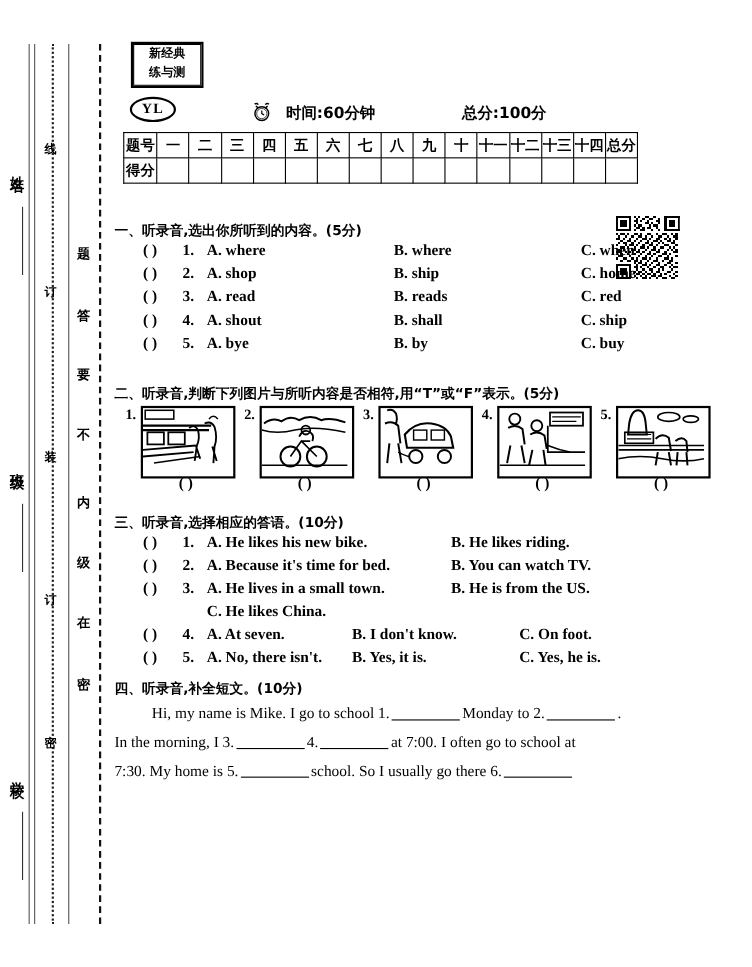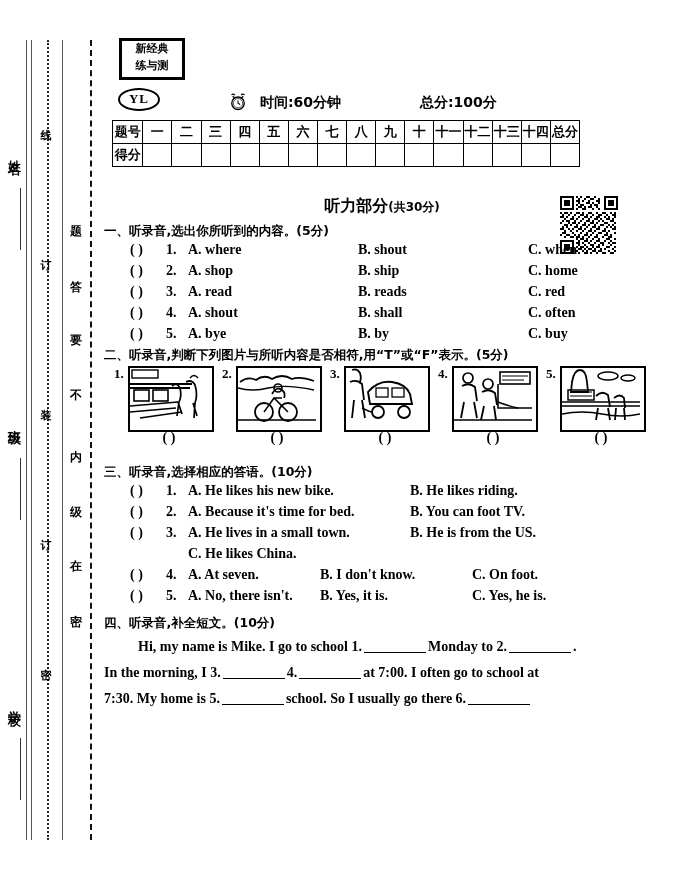--- a/index.html
+++ b/index.html
@@ -133,21 +133,21 @@
     position:absolute;left:14px;top:0;width:82px;height:62px;
     border:2px solid #000;background:#fff;overflow:hidden;
   }
   .pic-paren{
     position:absolute;left:14px;top:64px;width:82px;text-align:center;
     font-size:14px;font-weight:bold;
   }
 
   
   .passage{
-    font-size:14px;font-weight:bold;line-height:26px;
+    font-size:14px;font-weight:normal;line-height:26px;
     font-family:"Liberation Serif",serif;
     margin-top:2px;
   }
   .passage .indent{display:inline-block;width:34px;}
   .blank{display:inline-block;width:62px;border-bottom:1.5px solid #000;
          vertical-align:-2px;margin:0 2px;}
 </style>
 </head>
 <body>
 
@@ -462,31 +462,28 @@
           <rect x="9" y="28" width="1" height="1"></rect>
             <rect x="12" y="28" width="2" height="1"></rect>
           <rect x="15" y="28" width="1" height="1"></rect>
             <rect x="18" y="28" width="1" height="1"></rect>
           <rect x="21" y="28" width="2" height="1"></rect>
             <rect x="25" y="28" width="2" height="1"></rect>
         </g>
       </svg>
     </div>
 
-    <div class="part-title">
-      <span>听力部分</span><span class="small">(共30分)</span>
-    </div>
 
     <div class="sec-head">一、听录音,选出你所听到的内容。(5分)</div>
 
     <div class="opt-row">
       <span class="paren">(          )</span>
       <span class="num">1.</span>
       <span class="oa">A. where</span>
-      <span class="ob" style="left:254px;">B. shout</span>
+      <span class="ob" style="left:254px;">B. where</span>
       <span class="oc" style="left:424px;">C. when</span>
     </div>
     <div class="opt-row">
       <span class="paren">(          )</span>
       <span class="num">2.</span>
       <span class="oa">A. shop</span>
       <span class="ob" style="left:254px;">B. ship</span>
       <span class="oc" style="left:424px;">C. home</span>
     </div>
     <div class="opt-row">
@@ -494,31 +491,31 @@
       <span class="num">3.</span>
       <span class="oa">A. read</span>
       <span class="ob" style="left:254px;">B. reads</span>
       <span class="oc" style="left:424px;">C. red</span>
     </div>
     <div class="opt-row">
       <span class="paren">(          )</span>
       <span class="num">4.</span>
       <span class="oa">A. shout</span>
       <span class="ob" style="left:254px;">B. shall</span>
-      <span class="oc" style="left:424px;">C. often</span>
+      <span class="oc" style="left:424px;">C. ship</span>
     </div>
     <div class="opt-row">
       <span class="paren">(          )</span>
       <span class="num">5.</span>
       <span class="oa">A. bye</span>
       <span class="ob" style="left:254px;">B. by</span>
       <span class="oc" style="left:424px;">C. buy</span>
     </div>
 
-    <div class="sec-head" style="margin-top:0;">二、听录音,判断下列图片与所听内容是否相符,用“T”或“F”表示。(5分)</div>
+    <div class="sec-head" style="margin-top:24px;">二、听录音,判断下列图片与所听内容是否相符,用“T”或“F”表示。(5分)</div>
 
     <div class="pic-strip">
 
       <div class="pic-cell" style="left:10px;">
         <span class="pic-num">1.</span>
         <div class="pic-box">
           <svg width="78" height="58" viewBox="0 0 78 58">
             <rect x="2" y="2" width="26" height="8" fill="none" stroke="#000" stroke-width="1.4"></rect>
             <path d="M0 16 H62 M0 20 H60" stroke="#000" stroke-width="2" fill="none"></path>
             <rect x="4" y="22" width="15" height="11" fill="none" stroke="#000" stroke-width="1.6"></rect>
@@ -610,21 +607,21 @@
       <span class="paren">(          )</span>
       <span class="num">1.</span>
       <span class="oa">A. He likes his new bike.</span>
       <span class="ob" style="left:306px;">B. He likes riding.</span>
     </div>
 
     <div class="opt-row">
       <span class="paren">(          )</span>
       <span class="num">2.</span>
       <span class="oa">A. Because it's time for bed.</span>
-      <span class="ob" style="left:306px;">B. You can foot TV.</span>
+      <span class="ob" style="left:306px;">B. You can watch TV.</span>
     </div>
 
     <div class="opt-row">
       <span class="paren">(          )</span>
       <span class="num">3.</span>
       <span class="oa">A. He lives in a small town.</span>
       <span class="ob" style="left:306px;">B. He is from the US.</span>
     </div>
     <div class="opt-row">
       <span class="cont">C. He likes China.</span>

